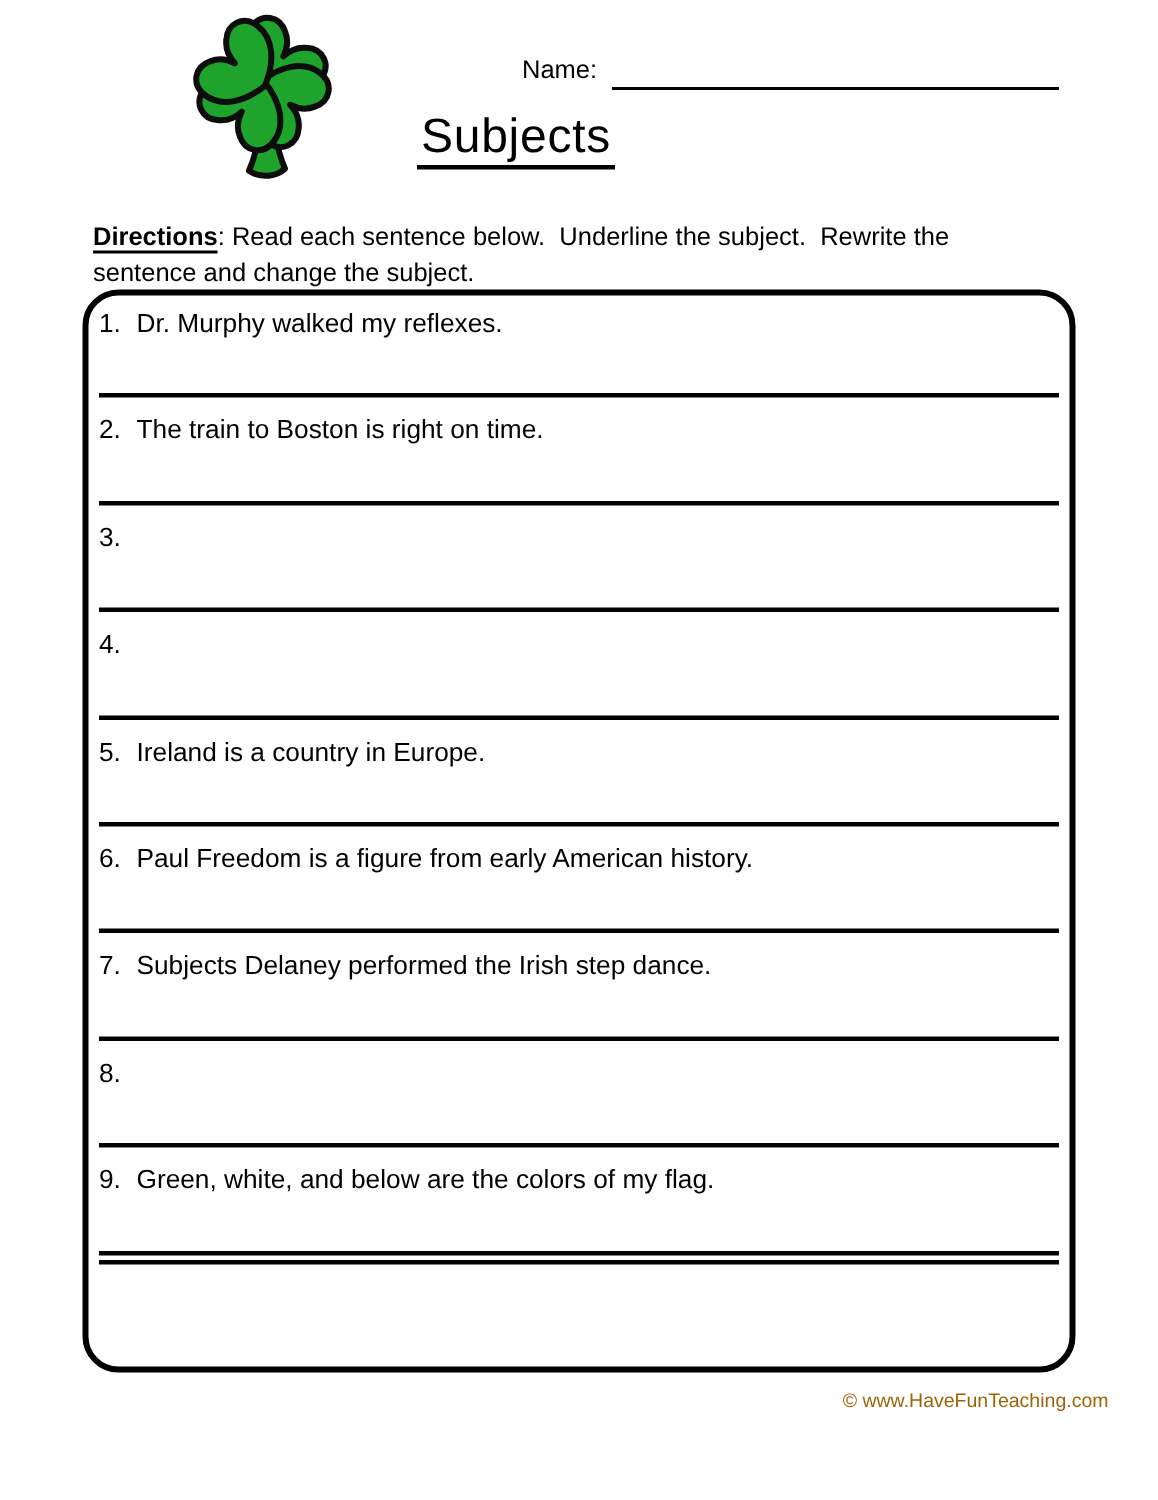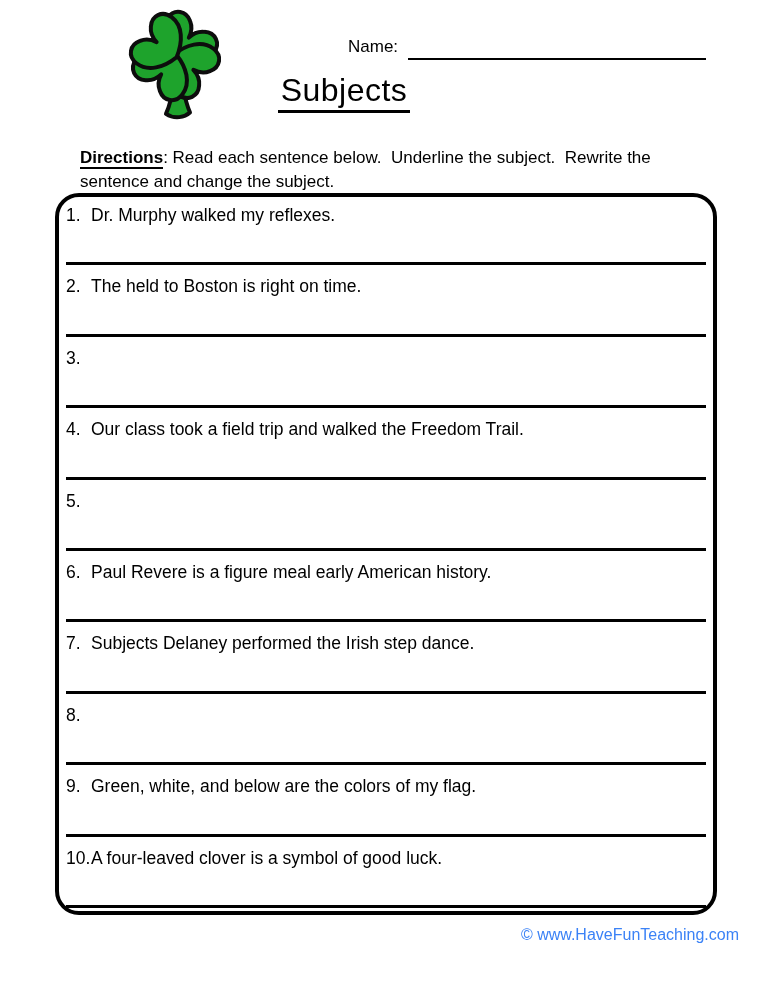--- a/index.html
+++ b/index.html
@@ -14,35 +14,35 @@
   }
   .name-label{line-height:1;padding-bottom:2px;}
   .name-line{flex:1;margin-left:10px;border-bottom:2px solid #000;height:20px;}
   .title-wrap{position:absolute;left:0;top:72px;width:688px;text-align:center;}
   .title{
     display:inline-block;font-size:32px;letter-spacing:0.5px;
     border-bottom:3px solid #000;padding:0 3px 1px 3px;
   }
   .directions{
     position:absolute;left:62px;top:129px;width:650px;
-    font-size:17px;line-height:1.4;margin-left:18px;
+    font-size:17px;line-height:1.4;
   }
   .dir-label{font-weight:bold;border-bottom:2px solid #000;padding-bottom:0px;}
   .dir-text{white-space:pre-wrap;}
   .box{
     position:absolute;left:55px;top:193px;width:662px;height:722px;
     border:4px solid #000;border-radius:24px;box-sizing:border-box;
     display:flex;flex-direction:column;background:#fff;
   }
   .item{flex:1;min-height:0;display:flex;flex-direction:column;justify-content:space-between;}
   .sentence{display:flex;padding:8px 8px 0 7px;font-size:17.5px;line-height:1.2;}
   .num{min-width:25px;flex:0 0 auto;}
   .stext{flex:1;}
   .blank-line{border-bottom:3px solid #000;margin:0 7px 3px 7px;height:0;}
-  .footer{position:absolute;right:33px;top:926px;font-size:16px;color:#3b82f6;}
+  .footer{position:absolute;right:33px;top:926px;font-size:13px;color:#a16207;}
 </style>
 </head>
 <body>
 
 <div class="page">
 
   <svg class="clover" viewBox="0 0 110 128" aria-hidden="true">
     <defs>
       <path id="leaf" d="M 0 2 C -16 -2 -29 -12 -29 -26 C -29 -38 -18 -43 -9 -37 C -4 -34 -1 -29 0 -23 C 1 -29 4 -34 9 -37 C 18 -43 29 -38 29 -26 C 29 -12 16 -2 0 2 Z"></path>
     </defs>
@@ -71,47 +71,47 @@
       <div class="item">
         <div class="sentence">
           <span class="num">1.</span>
           <span class="stext">Dr. Murphy walked my reflexes.</span>
         </div>
         <div class="blank-line"></div>
       </div>
       <div class="item">
         <div class="sentence">
           <span class="num">2.</span>
-          <span class="stext">The held to Boston is right on time.</span>
+          <span class="stext">The train to Boston is right on time.</span>
         </div>
         <div class="blank-line"></div>
       </div>
       <div class="item">
         <div class="sentence">
           <span class="num">3.</span>
         </div>
         <div class="blank-line"></div>
       </div>
       <div class="item">
         <div class="sentence">
           <span class="num">4.</span>
-          <span class="stext">Our class took a field trip and walked the Freedom Trail.</span>
         </div>
         <div class="blank-line"></div>
       </div>
       <div class="item">
         <div class="sentence">
           <span class="num">5.</span>
+          <span class="stext">Ireland is a country in Europe.</span>
         </div>
         <div class="blank-line"></div>
       </div>
       <div class="item">
         <div class="sentence">
           <span class="num">6.</span>
-          <span class="stext">Paul Revere is a figure meal early American history.</span>
+          <span class="stext">Paul Freedom is a figure from early American history.</span>
         </div>
         <div class="blank-line"></div>
       </div>
       <div class="item">
         <div class="sentence">
           <span class="num">7.</span>
           <span class="stext">Subjects Delaney performed the Irish step dance.</span>
         </div>
         <div class="blank-line"></div>
       </div>
@@ -122,23 +122,19 @@
         <div class="blank-line"></div>
       </div>
       <div class="item">
         <div class="sentence">
           <span class="num">9.</span>
           <span class="stext">Green, white, and below are the colors of my flag.</span>
         </div>
         <div class="blank-line"></div>
       </div>
       <div class="item">
-        <div class="sentence">
-          <span class="num">10.</span>
-          <span class="stext">A four-leaved clover is a symbol of good luck.</span>
-        </div>
         <div class="blank-line"></div>
       </div>
     </div>
 
   <div class="footer">© www.HaveFunTeaching.com</div>
 
 </div>
 
 </body></html>

